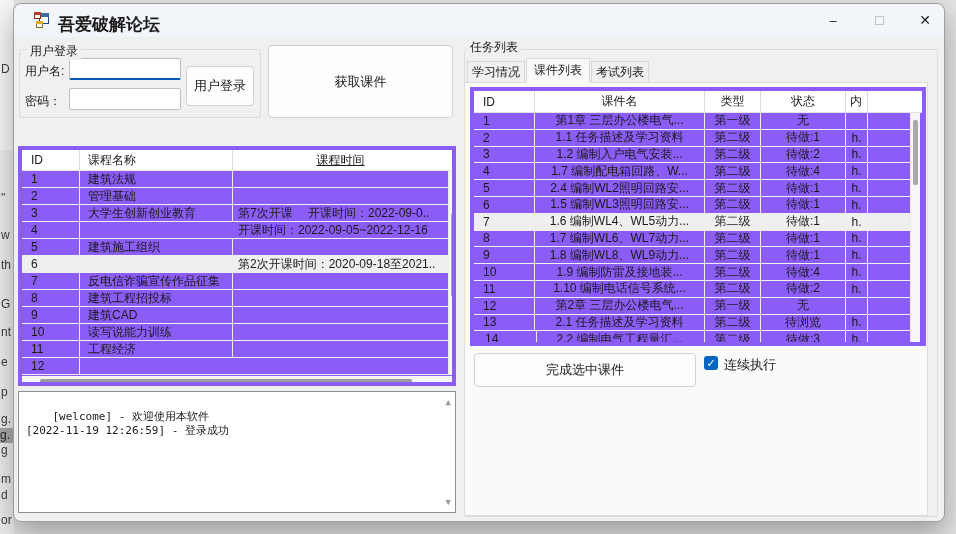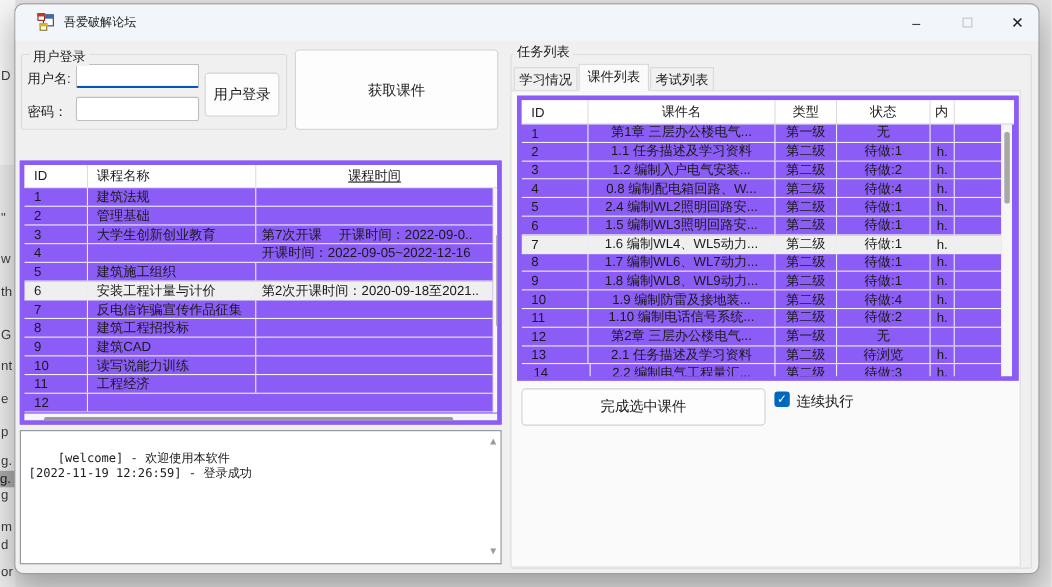--- a/index.html
+++ b/index.html
@@ -25,21 +25,21 @@
   .app-icon { left:20px; top:8px; width:16px; height:16px; }
   .app-icon .b1 { position:absolute; left:5px; top:1px; width:10px; height:11px;
                   background:#fff; border:1px solid #27408b; }
   .app-icon .b1t { position:absolute; left:5px; top:1px; width:10px; height:4px; background:#3b6ea5; }
   .app-icon .b2 { position:absolute; left:0; top:0; width:7px; height:7px;
                   background:#fff; border:1px solid #8b2323; }
   .app-icon .b2t { position:absolute; left:0; top:0; width:7px; height:3px; background:#c0392b; }
   .app-icon .b3 { position:absolute; left:2px; top:9px; width:7px; height:7px;
                   background:#fff; border:1px solid #8a6d1a; }
   .app-icon .b3t { position:absolute; left:2px; top:9px; width:7px; height:3px; background:#e0b020; }
-  .title-text { left:44px; top:9px; font-size:11px; }
+  .title-text { left:44px; top:9px; font-size:17px;font-weight:bold; }
   .cap-btn { top:2px; width:40px; height:28px; display:flex; align-items:center;
              justify-content:center; font-size:13px; color:#222; cursor:default; }
   .cap-min { left:799px; }
   .cap-max { left:845px; }
   .cap-max .sq { width:9px; height:9px; border:1px solid #c3c3c3; }
   .cap-close { left:891px; font-size:14px; }
 
   
   .groupbox { border:1px solid #dcdcdc; border-radius:2px; }
   .group-label { font-size:12px; background:#f0f0f0; padding:0 3px; z-index:3; }
@@ -165,21 +165,20 @@
           <div class="cell c-left" style="left:0;width:58px;padding-left:9px;">4</div>
           <div class="cell c-left" style="left:211px;width:215px;border-right:none;padding-left:5px;">开课时间：2022-09-05~2022-12-16</div>
         </div>
         <div class="lv-row" style="top: 68px; height: 17px;">
           <div class="cell c-left" style="left:0;width:58px;padding-left:9px;">5</div>
           <div class="cell c-left" style="left:58px;width:153px;">建筑施工组织</div>
           <div class="cell c-left" style="left:211px;width:215px;border-right:none;padding-left:5px;"></div>
         </div>
         <div class="lv-row sel" style="top: 85px; height: 17px;">
           <div class="cell c-left" style="left:0;width:58px;padding-left:9px;">6</div>
-          <div class="cell c-left" style="left:58px;width:153px;">安装工程计量与计价</div>
           <div class="cell c-left" style="left:211px;width:215px;border-right:none;padding-left:5px;">第2次开课时间：2020-09-18至2021..</div>
         </div>
         <div class="lv-row" style="top: 102px; height: 17px;">
           <div class="cell c-left" style="left:0;width:58px;padding-left:9px;">7</div>
           <div class="cell c-left" style="left:58px;width:153px;">反电信诈骗宣传作品征集</div>
           <div class="cell c-left" style="left:211px;width:215px;border-right:none;padding-left:5px;"></div>
         </div>
         <div class="lv-row" style="top: 119px; height: 17px;">
           <div class="cell c-left" style="left:0;width:58px;padding-left:9px;">8</div>
           <div class="cell c-left" style="left:58px;width:153px;">建筑工程招投标</div>
@@ -254,21 +253,21 @@
         </div>
         <div class="lv-row" style="top: 33.6px; height: 16.8px;">
           <div class="cell c-left" style="left:0;width:61px;padding-left:9px;">3</div>
           <div class="cell c-center" style="left:61px;width:170px;">1.2 编制入户电气安装...</div>
           <div class="cell c-center" style="left:231px;width:56px;">第二级</div>
           <div class="cell c-center" style="left:287px;width:85px;">待做:2</div>
           <div class="cell c-center" style="left:372px;width:22px;">h.</div>
         </div>
         <div class="lv-row" style="top: 50.4px; height: 16.8px;">
           <div class="cell c-left" style="left:0;width:61px;padding-left:9px;">4</div>
-          <div class="cell c-center" style="left:61px;width:170px;">0.8 编制配电箱回路、W...</div>
+          <div class="cell c-center" style="left:61px;width:170px;">1.7 编制配电箱回路、W...</div>
           <div class="cell c-center" style="left:231px;width:56px;">第二级</div>
           <div class="cell c-center" style="left:287px;width:85px;">待做:4</div>
           <div class="cell c-center" style="left:372px;width:22px;">h.</div>
         </div>
         <div class="lv-row" style="top: 67.2px; height: 16.8px;">
           <div class="cell c-left" style="left:0;width:61px;padding-left:9px;">5</div>
           <div class="cell c-center" style="left:61px;width:170px;">2.4 编制WL2照明回路安...</div>
           <div class="cell c-center" style="left:231px;width:56px;">第二级</div>
           <div class="cell c-center" style="left:287px;width:85px;">待做:1</div>
           <div class="cell c-center" style="left:372px;width:22px;">h.</div>

